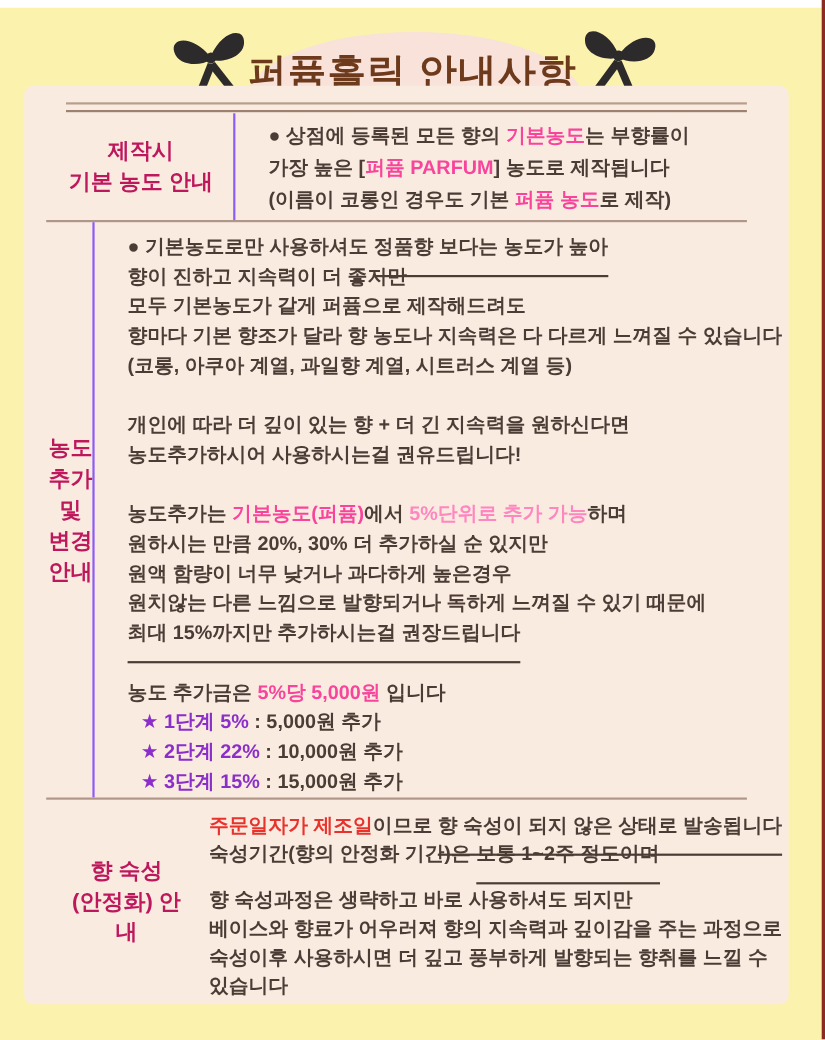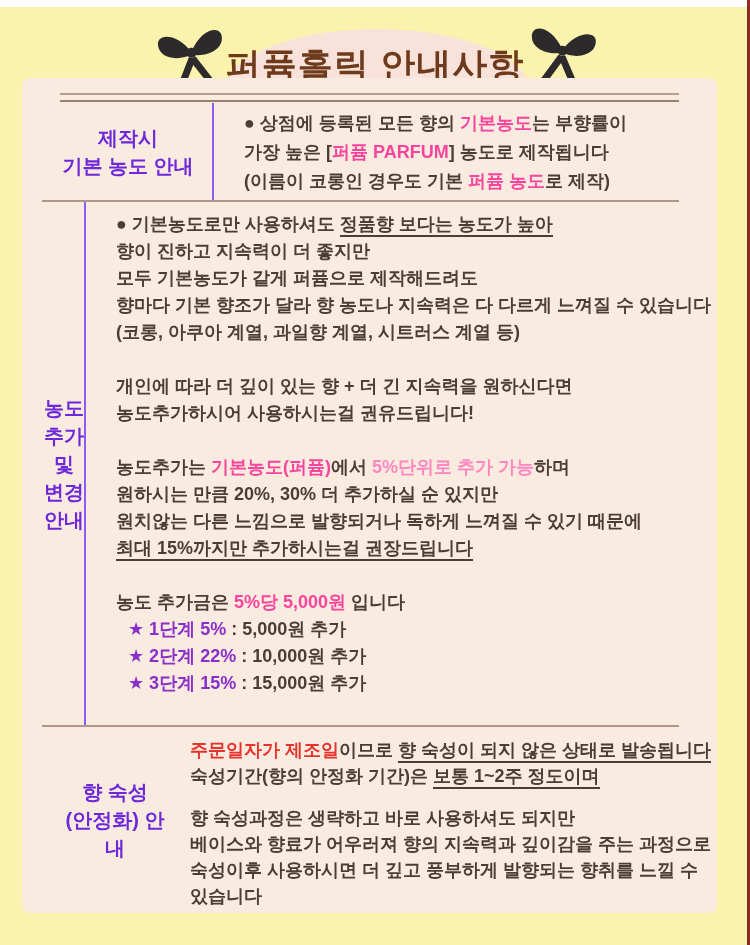--- a/index.html
+++ b/index.html
@@ -35,40 +35,40 @@
   .double-rule .r2{border-top:2px solid #9c8070;}
   .hdiv{margin:0 38px 0 20px;border-top:2px solid #b09689;}
 
   .row{display:flex;box-sizing:border-box;}
   .row-1{height:97px;}
   .row-2{height:523px;}
   .row-3{flex:1;}
   .label-col{
     width:190px;box-sizing:border-box;padding-left:22px;
     display:flex;flex-direction:column;justify-content:center;align-items:center;
-    color:#6d28d9;font-weight:bold;font-size:20px;line-height:28px;text-align:center;
+    color:#be185d;font-weight:bold;font-size:20px;line-height:28px;text-align:center;
   }
   .row-3 .label-col{width:178px;padding-left:34px;}
   .content-col{
     flex:1;box-sizing:border-box;padding-left:30px;padding-right:6px;
     color:#4b3d35;font-weight:bold;font-size:18px;
   }
   .row-1 .content-col,.row-2 .content-col{border-left:2px solid #8b5cf6;}
   .row-1 .content-col{padding-top:6px;}
   .row-2 .content-col{padding-top:9px;}
   .row-3 .content-col{padding-top:10px;padding-left:16px;}
   .row-1 .line{line-height:29px;}
   .row-2 .line{line-height:27px;}
   .row-3 .line{line-height:26px;}
   .line{white-space:nowrap;}
   .seg-pink{color:#f8459b;}
   .seg-pink2{color:#ff87c0;}
   .seg-purple{color:#8b2fc9;margin-left:12px;}
   .seg-red{color:#e8322c;}
-  .seg-u{border-bottom:2px solid currentColor;padding-bottom:1px;}
+  .seg-u{border-bottom:2px solid currentColor;padding-bottom:16px;}
 </style>
 </head>
 <body>
 
 <div class="top-strip"></div>
 <div class="right-edge"></div>
 
 <div class="dome"></div>
 
 <div class="bow bow-left">
@@ -123,20 +123,21 @@
         <div class="line"><span>향이 진하고 지속력이 더 좋지만</span></div>
         <div class="line"><span>모두 기본농도가 같게 퍼퓸으로 제작해드려도</span></div>
         <div class="line"><span>향마다 기본 향조가 달라 향 농도나 지속력은 다 다르게 느껴질 수 있습니다</span></div>
         <div class="line"><span>(코롱, 아쿠아 계열, 과일향 계열, 시트러스 계열 등)</span></div>
         <div class="line">&nbsp;</div>
         <div class="line"><span>개인에 따라 더 깊이 있는 향 + 더 긴 지속력을 원하신다면</span></div>
         <div class="line"><span>농도추가하시어 사용하시는걸 권유드립니다!</span></div>
         <div class="line">&nbsp;</div>
         <div class="line"><span>농도추가는 </span><span class="seg-pink">기본농도(퍼퓸)</span><span>에서 </span><span class="seg-pink2">5%단위로 추가 가능</span><span>하며</span></div>
         <div class="line"><span>원하시는 만큼 20%, 30% 더 추가하실 순 있지만</span></div>
+        <div class="line"><span>원액 함량이 너무 낮거나 과다하게 높은경우</span></div>
         <div class="line"><span>원치않는 다른 느낌으로 발향되거나 독하게 느껴질 수 있기 때문에</span></div>
         <div class="line"><span class="seg-u">최대 15%까지만 추가하시는걸 권장드립니다</span></div>
         <div class="line">&nbsp;</div>
         <div class="line"><span>농도 추가금은 </span><span class="seg-pink">5%당  5,000원</span><span> 입니다</span></div>
         <div class="line"><span class="seg-purple">★ 1단계 5%</span><span>  : 5,000원 추가</span></div>
         <div class="line"><span class="seg-purple">★ 2단계 22%</span><span> : 10,000원 추가</span></div>
         <div class="line"><span class="seg-purple">★ 3단계 15%</span><span> : 15,000원 추가</span></div>
       </div>
   </div>
 

